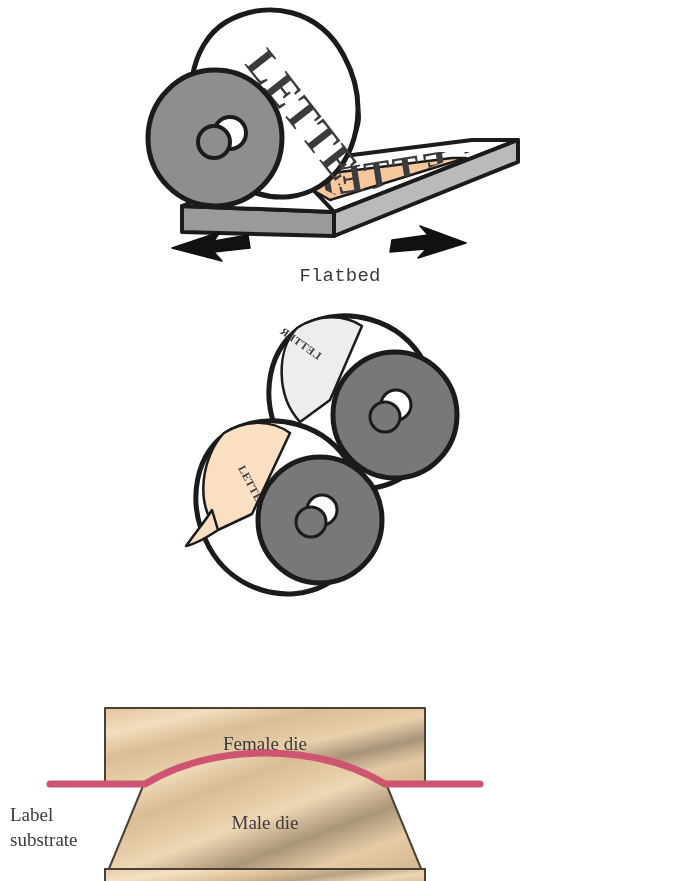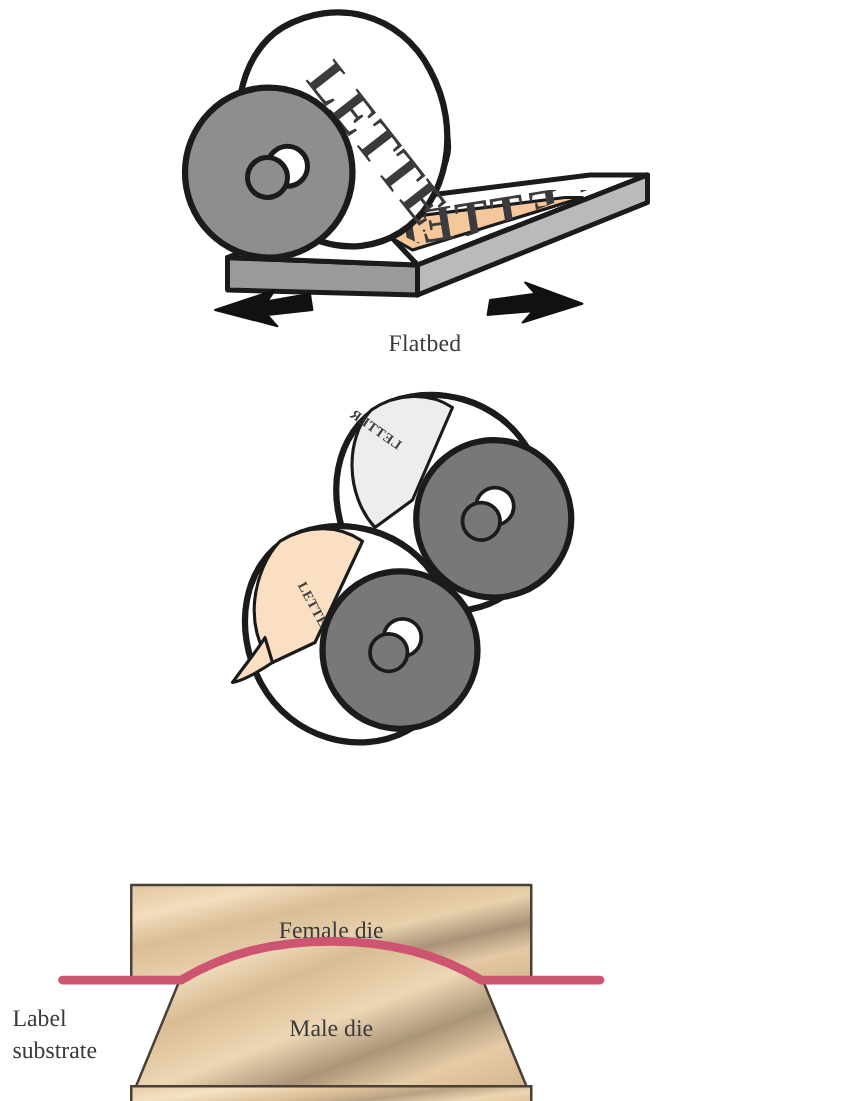--- a/index.html
+++ b/index.html
@@ -28,21 +28,21 @@
   }
   #panel-flatbed { top: 0; height: 300px; }
   #panel-rotary  { top: 300px; height: 345px; }
   #panel-die     { top: 683px; height: 236px; }
 
   .panel-caption {
     position: absolute;
     left: 0;
     width: 680px;
     text-align: center;
-    font-family: Liberation Serif, serif;
+    font-family: Liberation Mono, monospace;
     font-size: 19px;
     color: #3b3b3d;
     letter-spacing: 0.2px;
   }
   #caption-flatbed { top: 265px; }
 
   svg { display: block; }
   .svg-label {
     font-family: "Liberation Serif", "DejaVu Serif", serif;
     fill: #3b3b3d;

